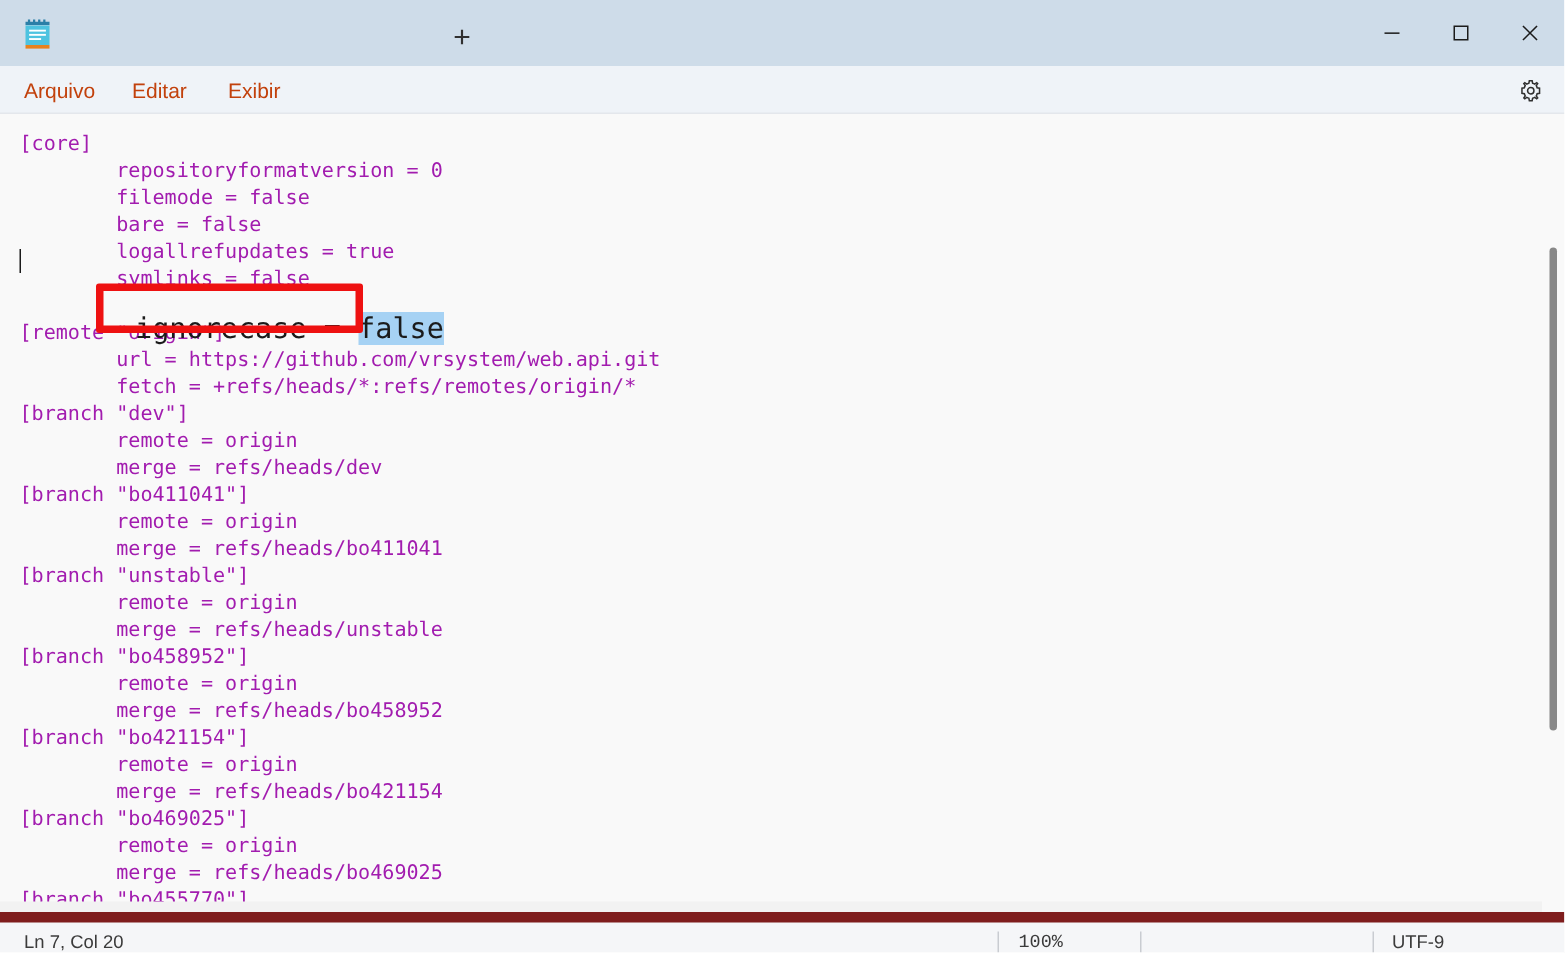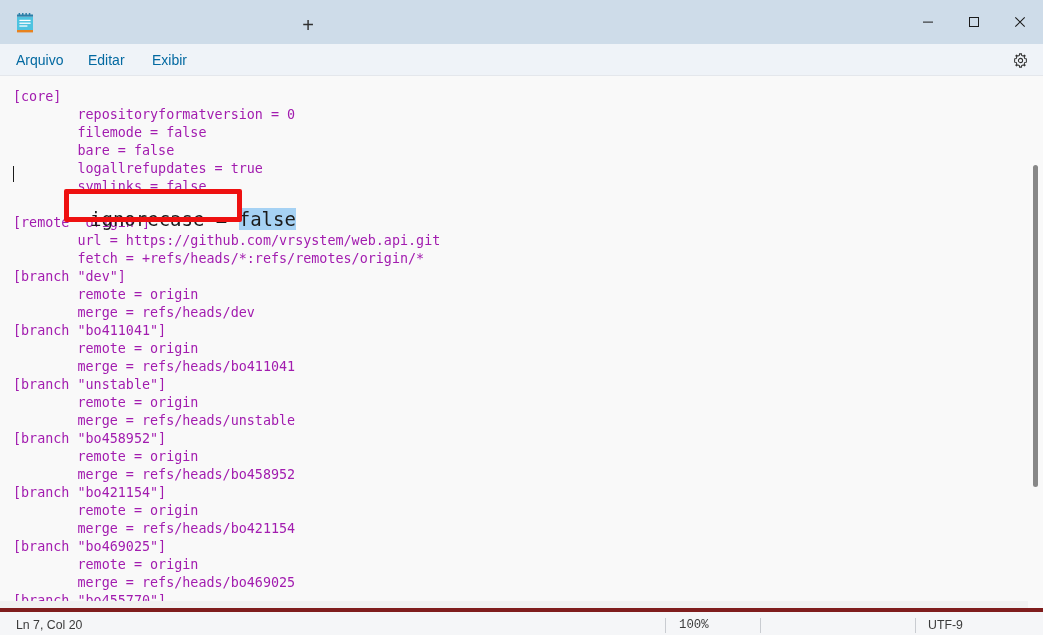--- a/index.html
+++ b/index.html
@@ -102,21 +102,21 @@
     background: #eff3f8;
     border-bottom: 1px solid #e4e7ec;
     box-sizing: border-box;
   }
   .menu-item {
     position: absolute;
     top: 5px;
     height: 22px;
     padding: 0 8px;
     font-size: 14px;
-    color: #0369a1;
+    color: #c2410c;
     line-height: 22px;
     border-radius: 4px;
     white-space: nowrap;
   }
   .gear-btn {
     position: absolute;
     right: 10px;
     top: 4px;
     width: 26px; height: 24px;
     display: flex;
@@ -183,21 +183,21 @@
     background: #f2f2f2;
   }
 
   
   .statusbar {
     position: absolute;
     left: 0; bottom: 0;
     width: 1043px;
     height: 27px;
     background: #f5f6f8;
-    border-top: 4px solid #7f1d1d;
+    border-top: 7px solid #7f1d1d;
     box-sizing: border-box;
   }
   .status-text {
     position: absolute;
     top: 6px;
     font-size: 12.3px;
     color: #3b3b3b;
     white-space: nowrap;
   }
   .status-sep {

